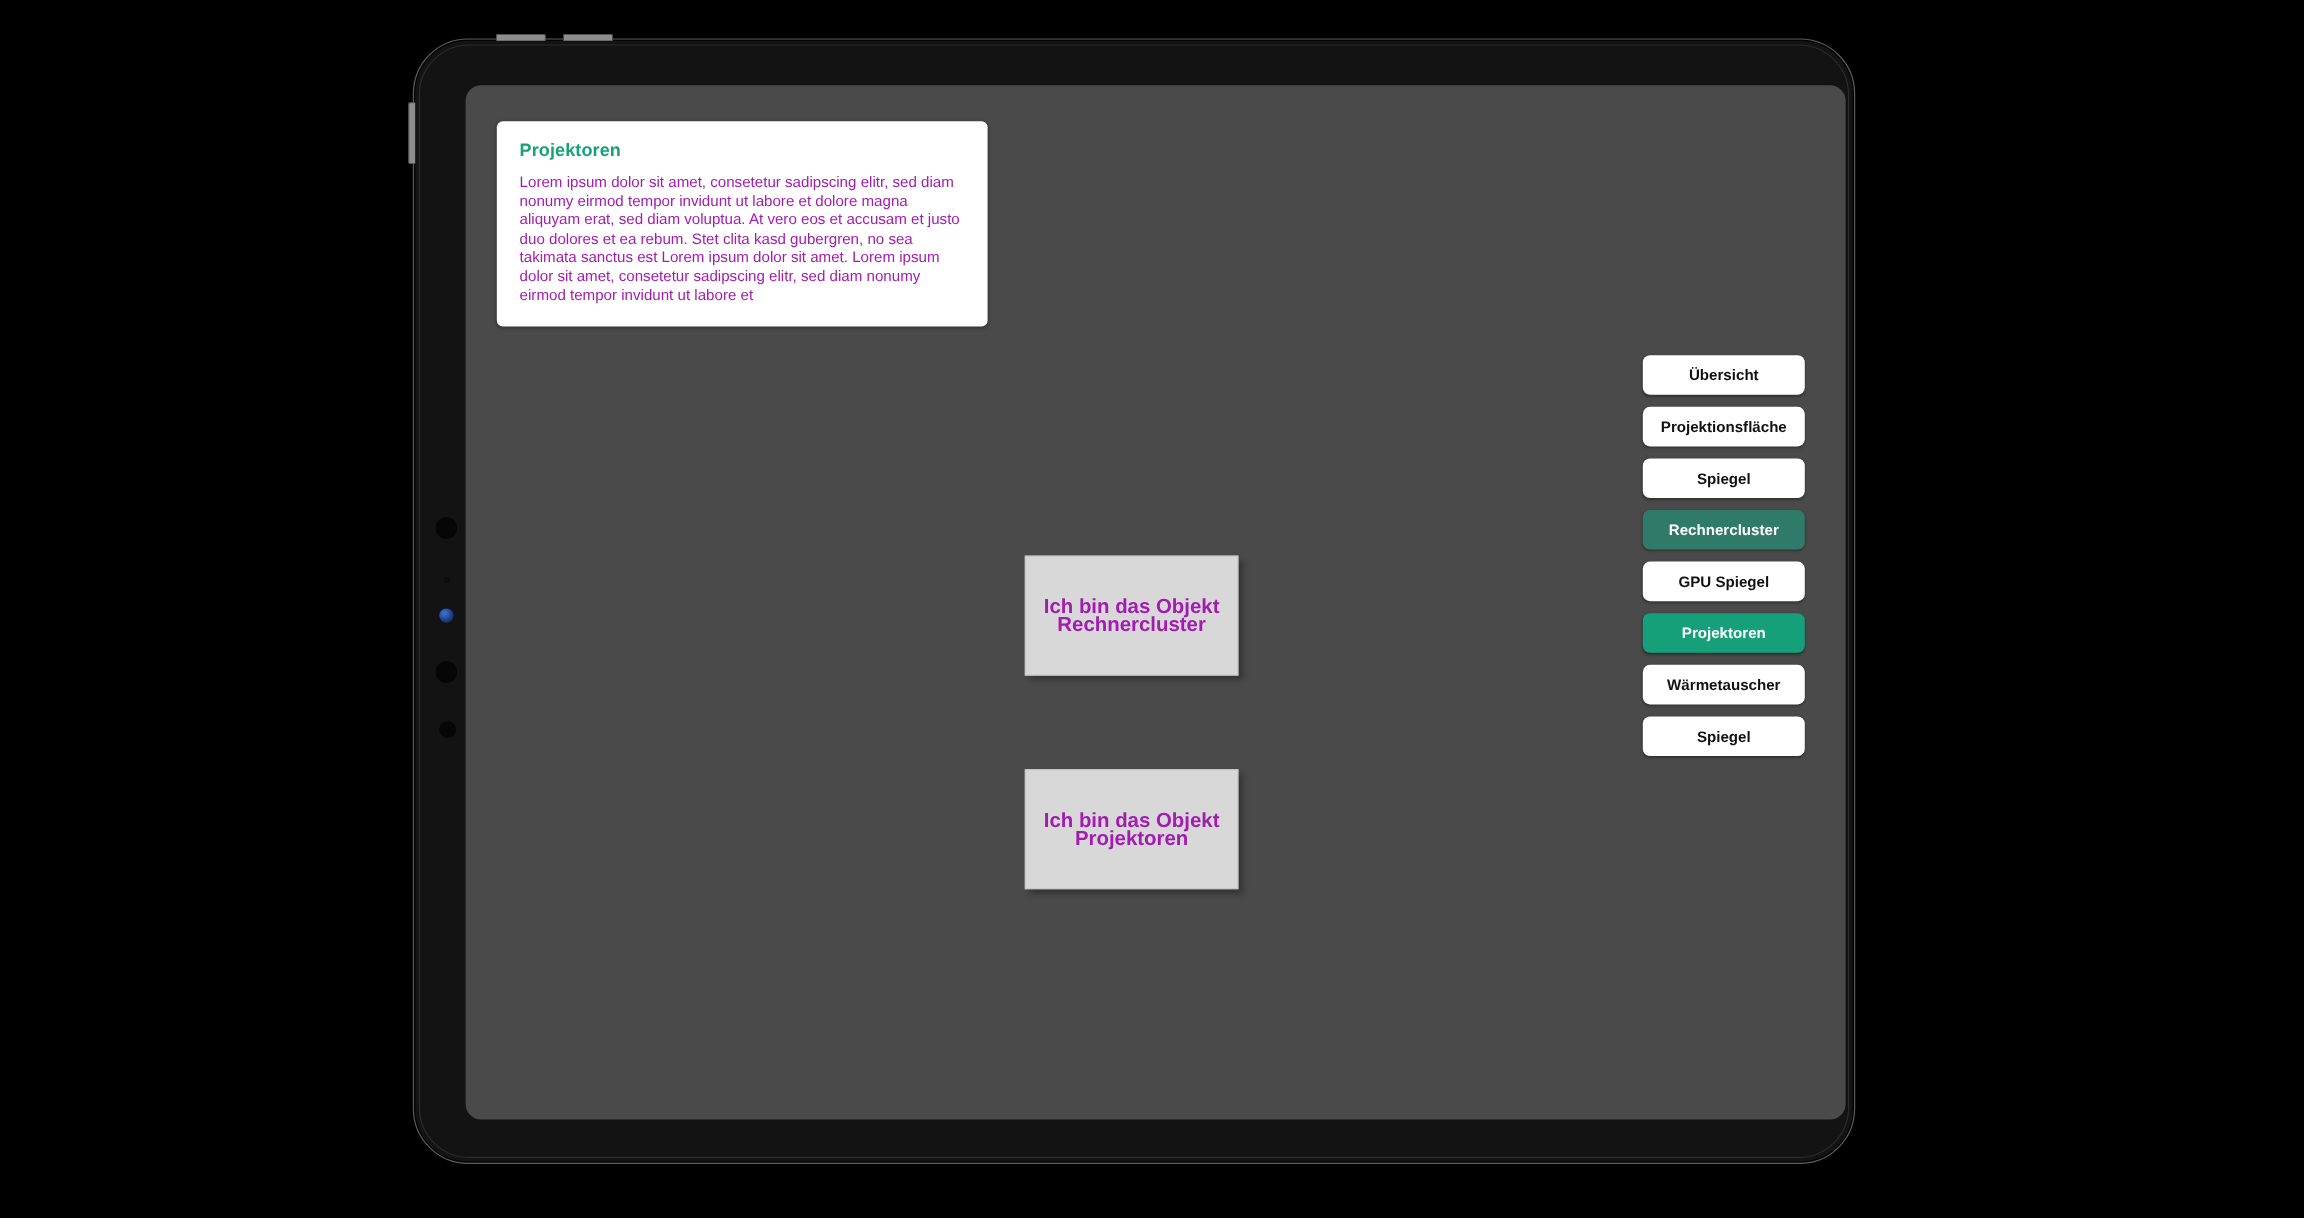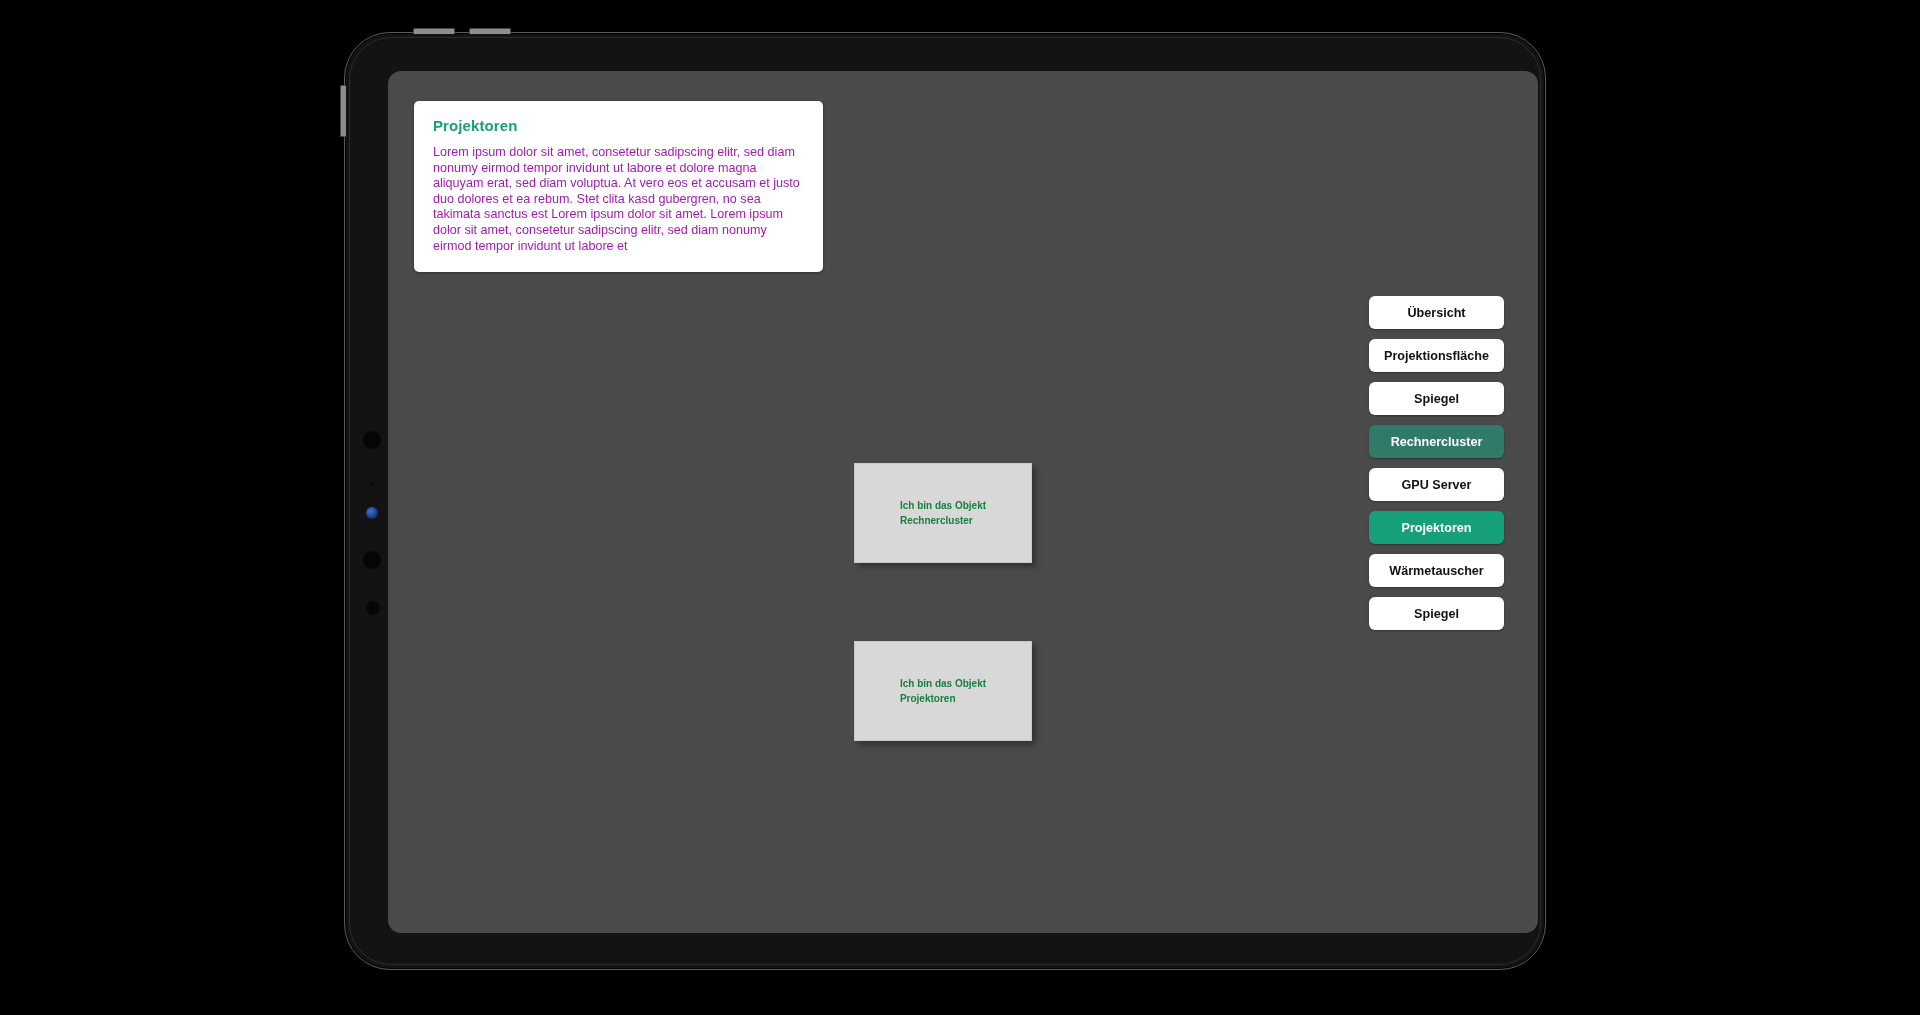--- a/index.html
+++ b/index.html
@@ -122,24 +122,24 @@
     width: 178px;
     height: 100px;
     background: #d8d8d8;
     border: 1px solid #c9c9c9;
     display: flex;
     align-items: center;
     justify-content: center;
     box-shadow: 4px 4px 5px rgba(0,0,0,0.30);
   }
   .object-box-label {
-    font-size: 10px;
+    font-size: 17px;
     font-weight: bold;
-    color: #15803d;
-    text-align: left;
+    color: #a21caf;
+    text-align: center;
     line-height: 15px;
     white-space: pre-line;
   }
   .object-box.ob1 { left: 466px; top: 392px; }
   .object-box.ob2 { left: 466px; top: 570px; }
 
   
   .button-column {
     position: absolute;
     right: 34px;
@@ -216,21 +216,21 @@
         <div class="nav-button state-default">
           <span>Projektionsfläche</span>
         </div>
         <div class="nav-button state-default">
           <span>Spiegel</span>
         </div>
         <div class="nav-button state-active">
           <span>Rechnercluster</span>
         </div>
         <div class="nav-button state-default">
-          <span>GPU Server</span>
+          <span>GPU Spiegel</span>
         </div>
         <div class="nav-button state-selected">
           <span>Projektoren</span>
         </div>
         <div class="nav-button state-default">
           <span>Wärmetauscher</span>
         </div>
         <div class="nav-button state-default">
           <span>Spiegel</span>
         </div>

